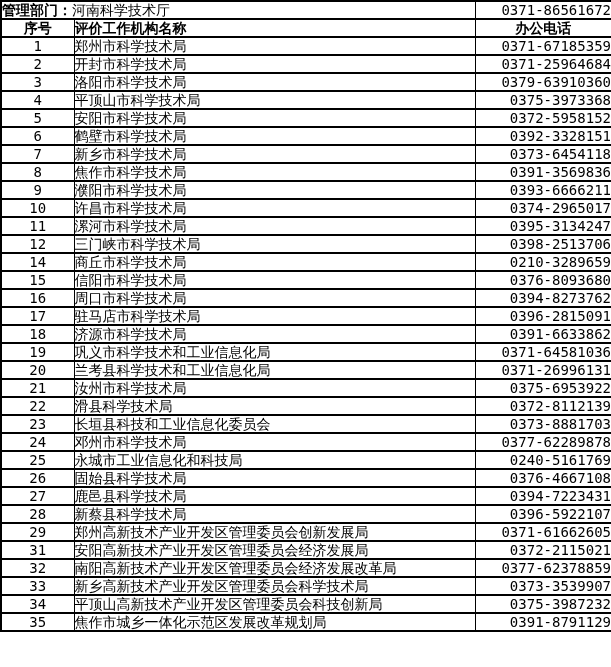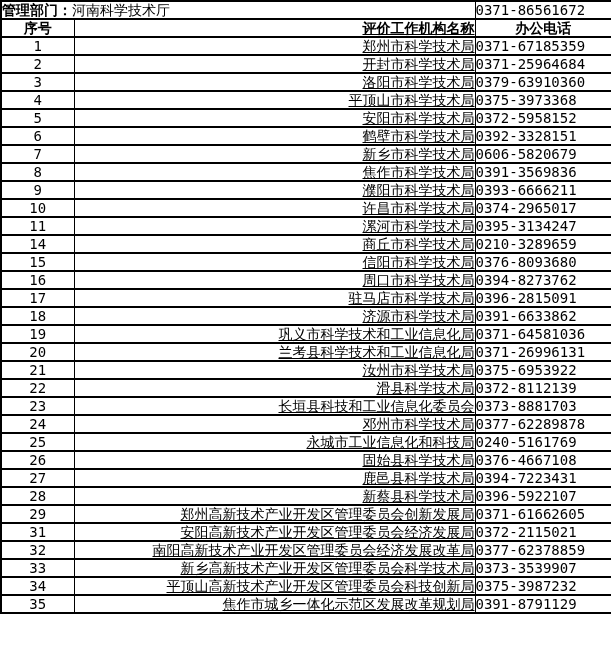--- a/index.html
+++ b/index.html
@@ -31,22 +31,22 @@
     overflow: hidden;
     white-space: nowrap;
     font-weight: normal;
     vertical-align: middle;
   }
   
   table.org-table tr td:first-child, table.org-table tr th:first-child { border-left-width: 2px; }
   table.org-table tr td:last-child, table.org-table tr th:last-child { border-right-width: 2px; }
 
   .col-index  { width: 73px;  text-align: center; }
-  .col-name   { width: 401px; text-align: right; padding-left: 4px; text-decoration: underline; }
-  .col-phone  { width: 137px; text-align: left; padding-left: 3px; }
+  .col-name   { width: 401px; text-align: left; padding-left: 4px; }
+  .col-phone  { width: 137px; text-align: right; padding-left: 3px; }
 
   tr.header-row th { font-weight: bold; }
   tr.header-row th.col-phone { text-align: center; padding-left: 0; }
 
   td.admin-cell { text-align: left; padding-left: 2px; margin-top: 16px; }
   .admin-label { font-weight: bold; }
   .admin-value { font-weight: normal; }
 </style>
 </head>
 <body>
@@ -97,21 +97,21 @@
         <td class="col-phone">0372-5958152</td>
       </tr>
       <tr>
         <td class="col-index">6</td>
         <td class="col-name">鹤壁市科学技术局</td>
         <td class="col-phone">0392-3328151</td>
       </tr>
       <tr>
         <td class="col-index">7</td>
         <td class="col-name">新乡市科学技术局</td>
-        <td class="col-phone">0606-5820679</td>
+        <td class="col-phone">0373-6454118</td>
       </tr>
       <tr>
         <td class="col-index">8</td>
         <td class="col-name">焦作市科学技术局</td>
         <td class="col-phone">0391-3569836</td>
       </tr>
       <tr>
         <td class="col-index">9</td>
         <td class="col-name">濮阳市科学技术局</td>
         <td class="col-phone">0393-6666211</td>
@@ -120,20 +120,25 @@
         <td class="col-index">10</td>
         <td class="col-name">许昌市科学技术局</td>
         <td class="col-phone">0374-2965017</td>
       </tr>
       <tr>
         <td class="col-index">11</td>
         <td class="col-name">漯河市科学技术局</td>
         <td class="col-phone">0395-3134247</td>
       </tr>
       <tr>
+        <td class="col-index">12</td>
+        <td class="col-name">三门峡市科学技术局</td>
+        <td class="col-phone">0398-2513706</td>
+      </tr>
+      <tr>
         <td class="col-index">14</td>
         <td class="col-name">商丘市科学技术局</td>
         <td class="col-phone">0210-3289659</td>
       </tr>
       <tr>
         <td class="col-index">15</td>
         <td class="col-name">信阳市科学技术局</td>
         <td class="col-phone">0376-8093680</td>
       </tr>
       <tr>

